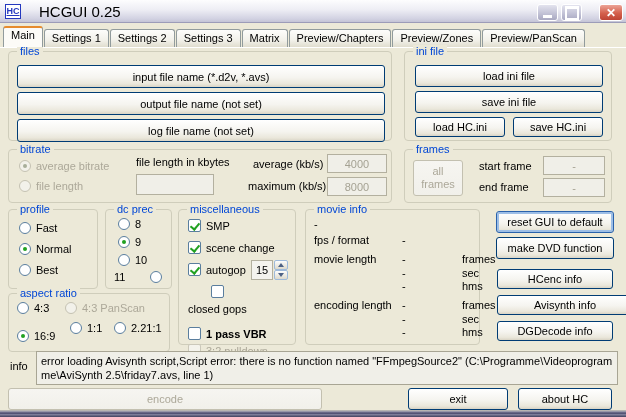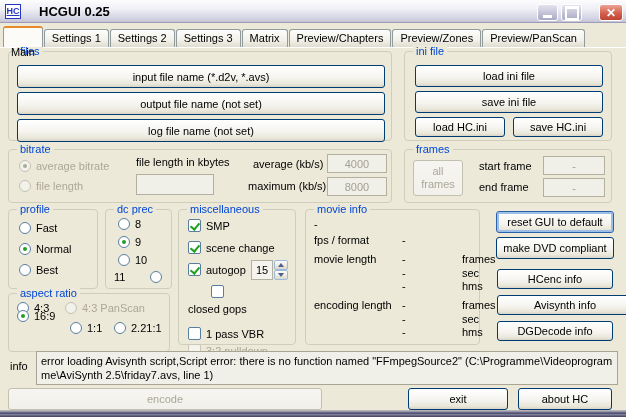--- a/index.html
+++ b/index.html
@@ -7,36 +7,36 @@
   body { font-family:"Liberation Sans", sans-serif; font-size:11px; background:#ECE9D8; }
   #window { position:relative; width:626px; height:417px; background:#ECE9D8; }
 
   
   #titlebar { position:absolute; left:0; top:0; width:626px; height:23px;
     background:linear-gradient(180deg,#FDFDFE 0%,#EDEDF4 45%,#D2D2E2 85%,#C4C4D6 100%);
     border-bottom:1px solid #9C9CB8; display:flex; align-items:center; }
   #app-icon { width:16px; height:15px; margin:0 6px 0 5px; background:#FFFFFF;
     border:1px solid #2438BF; color:#2438BF; font-weight:bold; font-size:9px;
     display:flex; align-items:center; justify-content:center; text-decoration:underline; }
-  #title-text { font-weight:bold; font-size:13px; color:#000; padding-left:12px; }
+  #title-text { font-weight:normal; font-size:15px; color:#000; padding-left:12px; }
   .wbtn { position:absolute; top:4px; width:21px; height:17px; border-radius:3px;
     border:1px solid #FFFFFF; display:flex; align-items:center; justify-content:center; }
   .wbtn.gray { background:linear-gradient(180deg,#E3E3EE 0%,#C0C0D4 60%,#A9A9C2 100%); }
   #btn-min { right:68px; } #btn-max { right:44px; } #btn-close { right:3px; width:24px;
     background:linear-gradient(180deg,#ECA396 0%,#D4604C 55%,#BE4434 100%); }
   #btn-min::after { content:""; width:9px; height:3px; background:#fff; margin-top:8px; }
   #btn-max::after { content:""; width:10px; height:9px; border:2px solid #fff; border-top-width:3px; }
   #btn-close::after { content:"✕"; color:#fff; font-weight:bold; font-size:12px; }
 
   
   #tabbar { position:absolute; left:3px; top:26px; height:21px; display:flex; align-items:flex-end; }
   .tab { height:18px; padding:2px 7px 0 7px; margin-right:1px; border:1px solid #919B9C; border-bottom:none;
     border-radius:3px 3px 0 0; background:linear-gradient(180deg,#FDFDFB 0%,#F2F1EA 60%,#E0DDCE 100%);
     color:#000; white-space:nowrap; }
-  .tab.active { height:21px; padding-top:18px; background:#FCFBF7; border-top:2px solid #E68B2C; position:relative; z-index:3; }
+  .tab.active { height:21px; padding-top:1px; background:#FCFBF7; border-top:2px solid #E68B2C; position:relative; z-index:3; }
 
   
   #client { position:absolute; left:0; top:47px; width:626px; height:363px; background:#ECE9D8;
     border-top:1px solid #FFFFFF; }
 
   .group { position:absolute; border:1px solid #CFCDBB; border-radius:4px; }
   .group .legend { position:absolute; top:-7px; left:8px; background:#ECE9D8; padding:0 3px; color:#0046D5; }
 
   .xp-btn { position:absolute; display:flex; align-items:center; justify-content:center;
     background:linear-gradient(180deg,#FFFFFF 0%,#F5F4EF 55%,#EAE7DB 85%,#D9D4C5 100%);
@@ -206,21 +206,21 @@
         <div class="spin-btn spin-down"></div>
       </div>
       <div class="row" style="left:9px; top:75px;flex-direction:column;">
         <span class="checkbox"></span>
         <span>closed gops</span>
       </div>
       <div class="row disabled" style="left:9px; top:96px;margin-top:38px;">
         <span class="checkbox"></span>
         <span>3:2 pulldown</span>
       </div>
-      <div class="row" style="left:9px; top:117px;">
+      <div class="row" style="left:9px; top:117px;font-weight:bold;">
         <span class="checkbox"></span>
         <span>1 pass VBR</span>
       </div>
     </div>
 
     <div class="group" style="left:305px; top:161px; width:175px; height:136px;">
       <span class="legend">movie info</span>
       <div class="mi-row" style="top:8px;">
         <span class="mi-val">-</span>
         <span class="mi-unit"></span>
@@ -265,36 +265,36 @@
     <div class="group" style="left:8px; top:245px; width:162px; height:59px;padding-left:43px;">
       <span class="legend">aspect ratio</span>
       <div class="row" style="left:8px; top:8px;">
         <span class="radio"></span>
         <span>4:3</span>
       </div>
       <div class="row disabled" style="left:56px; top:8px;">
         <span class="radio"></span>
         <span>4:3 PanScan</span>
       </div>
-      <div class="row" style="left:8px; top:16px;align-items:flex-end;">
+      <div class="row" style="left:8px; top:36px;align-items:flex-end;">
         <span class="radio checked"></span>
         <span>16:9</span>
       </div>
       <div class="row" style="left:61px; top:28px;">
         <span class="radio"></span>
         <span>1:1</span>
       </div>
       <div class="row" style="left:105px; top:28px;">
         <span class="radio"></span>
         <span>2.21:1</span>
       </div>
     </div>
 
     <div class="xp-btn focused" style="left:496px; top:163px; width:118px; height:22px;">reset GUI to default</div>
-    <div class="xp-btn" style="left:496px; top:189px; width:118px; height:22px;">make DVD compliant</div>
+    <div class="xp-btn" style="left:496px; top:189px; width:118px; height:22px;">make DVD function</div>
     <div class="xp-btn" style="left:497px; top:221px; width:116px; height:20px;">HCenc info</div>
     <div class="xp-btn" style="left:497px; top:247px; width:136px; height:20px;">Avisynth info</div>
     <div class="xp-btn" style="left:497px; top:273px; width:116px; height:20px;">DGDecode info</div>
 
     <div id="info-label">info</div>
     <div id="info-box">error loading Avisynth script,Script error: there is no function named "FFmpegSource2" (C:\Programme\Videoprogramme\AviSynth 2.5\friday7.avs, line 1)</div>
 
     <div class="xp-btn disabled" style="left:8px; top:340px; width:314px; height:22px;">encode</div>
     <div class="xp-btn" style="left:408px; top:340px; width:100px; height:22px;">exit</div>
     <div class="xp-btn" style="left:518px; top:340px; width:94px; height:22px;">about HC</div>

